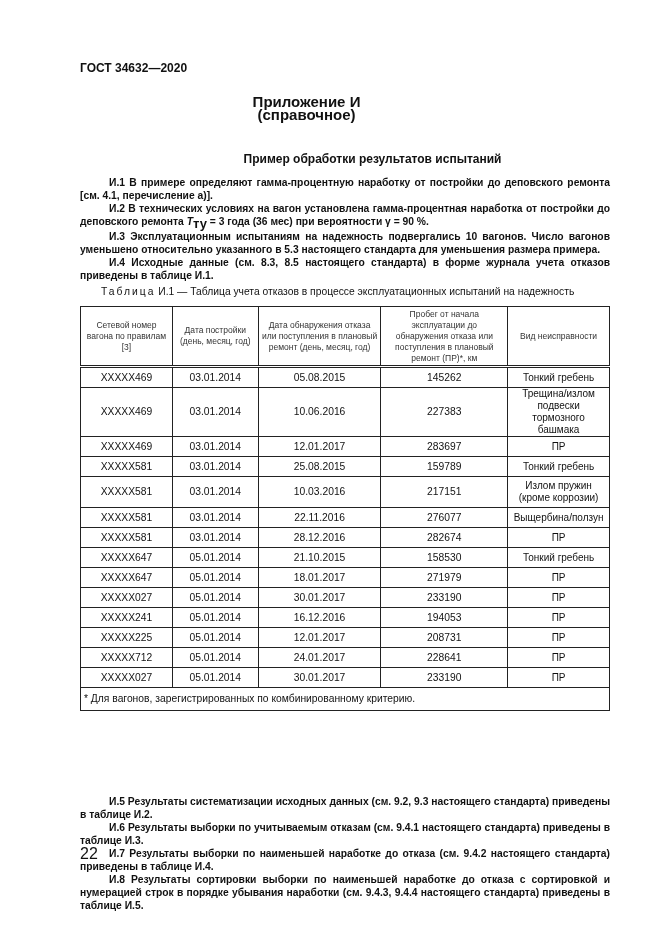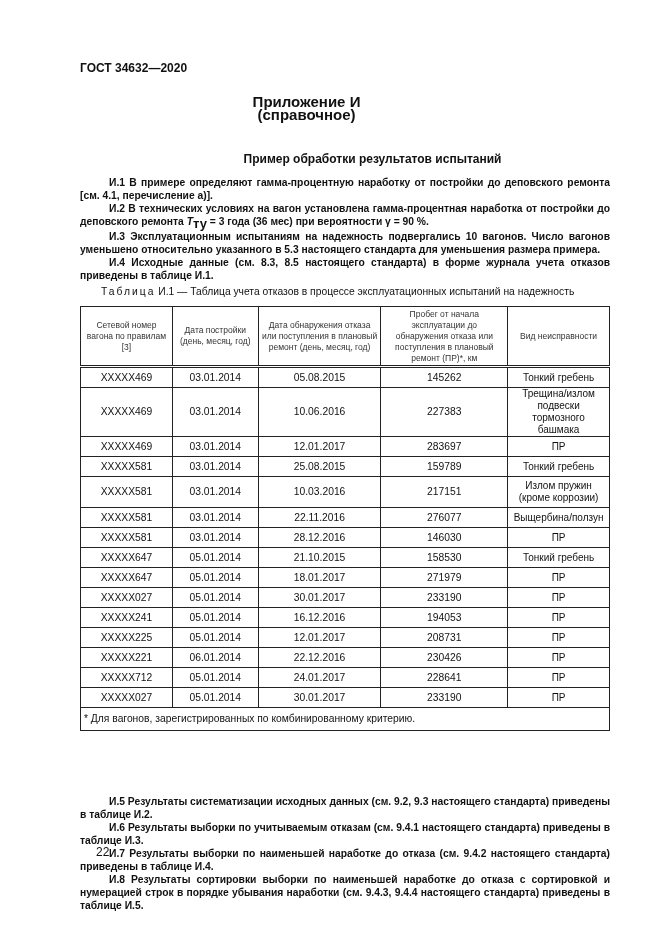--- a/index.html
+++ b/index.html
@@ -40,21 +40,21 @@
   table.log th {
     font-weight: normal; font-size: 8.5px; line-height: 11px; color: #333;
     height: 58px; border-bottom: 3px double #222; margin-top: 16px;
   }
   table.log td { height: 19px; line-height: 12px; }
   table.log td.fault { font-size: 10px; }
   table.log tr.tall3 td { height: 42px; text-align: center; }
   table.log tr.tall2 td { height: 30px; }
   table.log td.footnote { text-align: left; height: 22px; }
   .results { top: 755px; margin-top: 40px; }
-  .page-num { position: absolute; left: 96px; top: 845px; font-size: 12px; }
+  .page-num { position: absolute; left: 80px; top: 845px; font-size: 16px; }
 </style>
 </head>
 <body>
 
 <div class="doc-code">ГОСТ 34632—2020</div>
 
 <div class="appendix">
   <div>Приложение И</div>
   <div>(справочное)</div>
 </div>
@@ -129,21 +129,21 @@
         <td>XXXXX581</td>
         <td>03.01.2014</td>
         <td>22.11.2016</td>
         <td>276077</td>
         <td class="fault">Выщербина/ползун</td>
       </tr>
       <tr>
         <td>XXXXX581</td>
         <td>03.01.2014</td>
         <td>28.12.2016</td>
-        <td>146030</td>
+        <td>282674</td>
         <td class="fault">ПР</td>
       </tr>
       <tr>
         <td>XXXXX647</td>
         <td>05.01.2014</td>
         <td>21.10.2015</td>
         <td>158530</td>
         <td class="fault">Тонкий гребень</td>
       </tr>
       <tr>
@@ -165,27 +165,20 @@
         <td>05.01.2014</td>
         <td>16.12.2016</td>
         <td>194053</td>
         <td class="fault">ПР</td>
       </tr>
       <tr>
         <td>XXXXX225</td>
         <td>05.01.2014</td>
         <td>12.01.2017</td>
         <td>208731</td>
-        <td class="fault">ПР</td>
-      </tr>
-      <tr>
-        <td>XXXXX221</td>
-        <td>06.01.2014</td>
-        <td>22.12.2016</td>
-        <td>230426</td>
         <td class="fault">ПР</td>
       </tr>
       <tr>
         <td>XXXXX712</td>
         <td>05.01.2014</td>
         <td>24.01.2017</td>
         <td>228641</td>
         <td class="fault">ПР</td>
       </tr>
       <tr>

